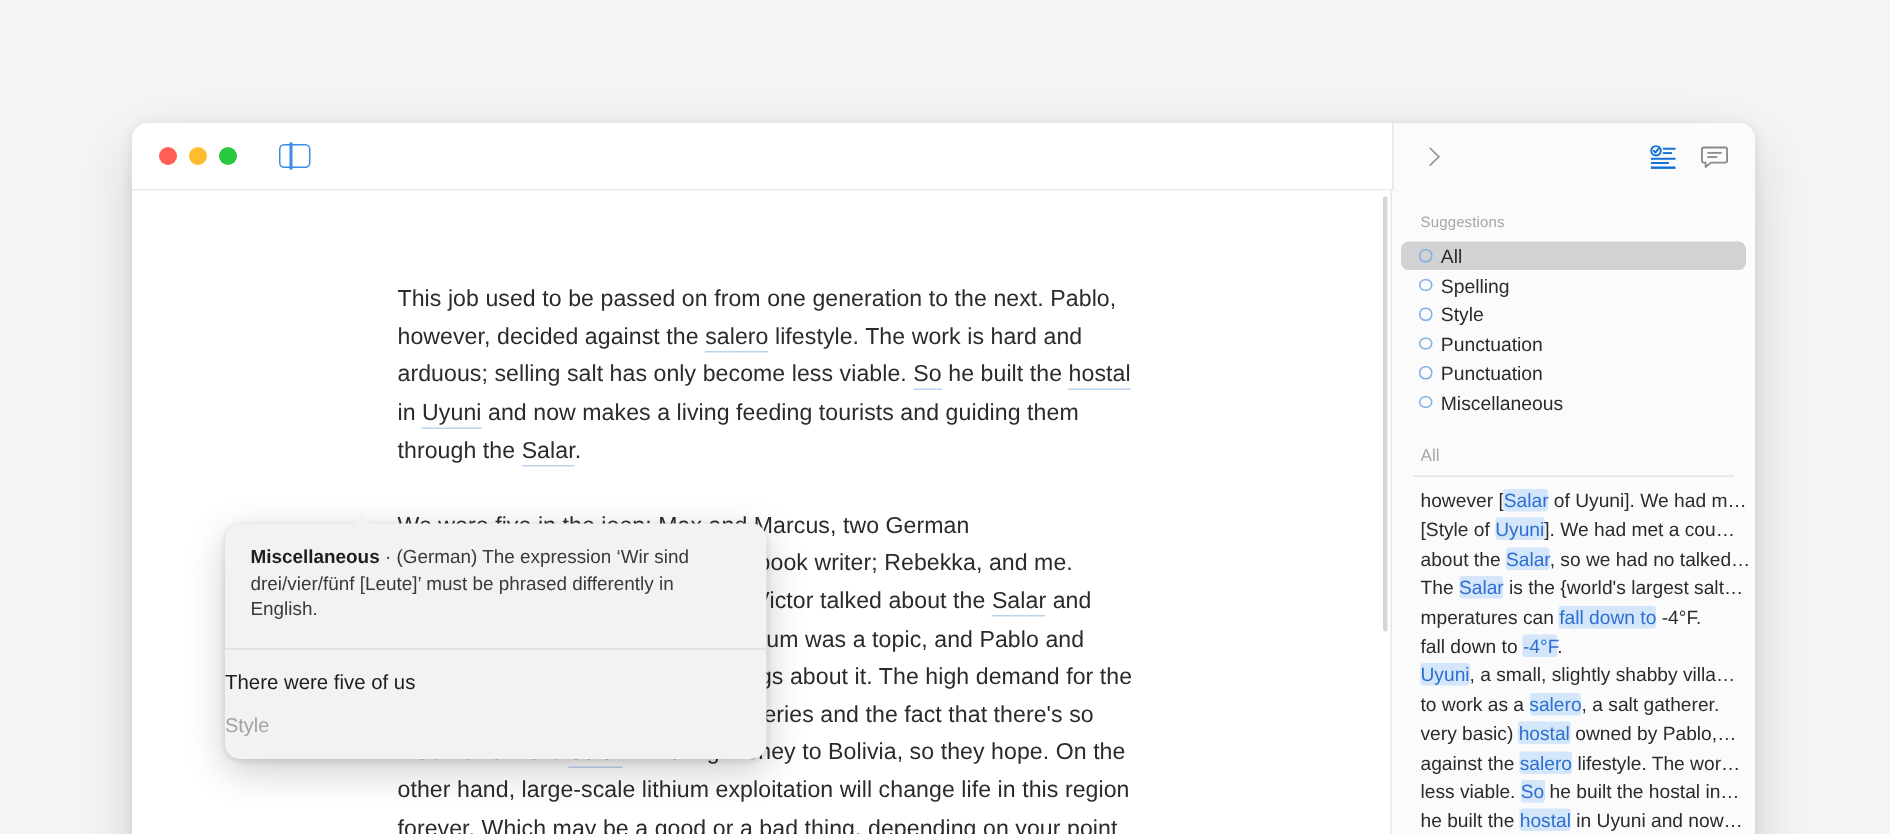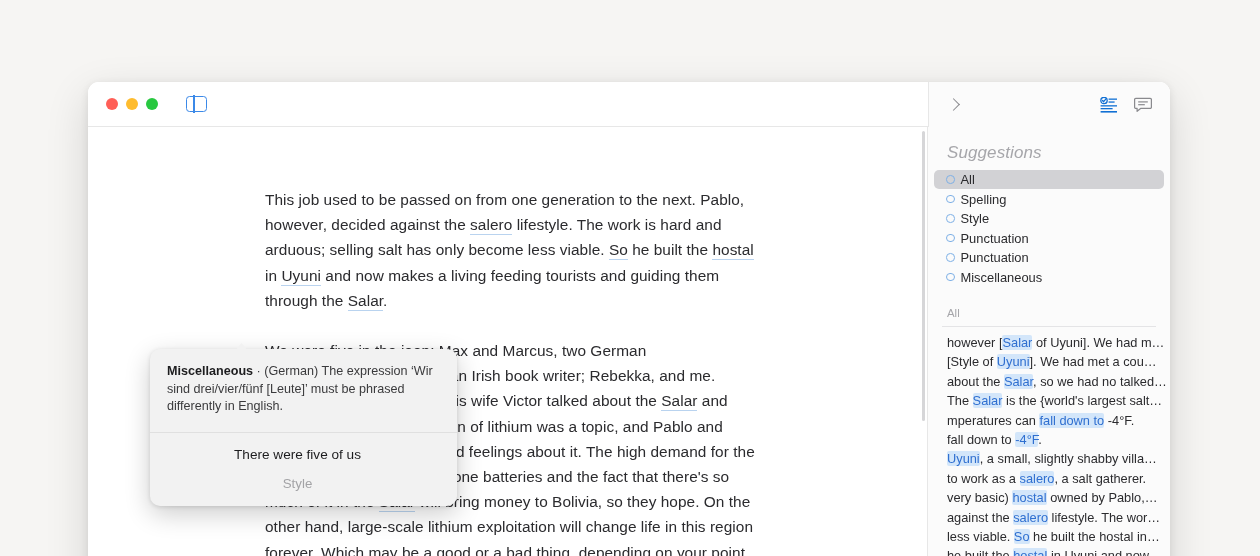--- a/index.html
+++ b/index.html
@@ -172,21 +172,21 @@
     width: 3px; height: 290px;
     background: #d6d6d8;
     border-radius: 2px;
   }
 
   
   #suggestion-popup {
     position: absolute;
     left: 62px;
     top: 222px;
-    width: 307px;
+    width: 361px;
     background: #f2f2f2;
     border-radius: 10px;
     box-shadow: 0 8px 26px rgba(0,0,0,0.20), 0 1px 4px rgba(0,0,0,0.12);
     overflow: hidden;
     z-index: 40;
   }
   #popup-pointer {
     position: absolute;
     left: 146px;
     top: 216px;
@@ -196,21 +196,21 @@
     z-index: 41;
   }
   #popup-explanation {
     padding: 14px 17px 16px 17px;
     font-size: 12.6px;
     line-height: 17.5px;
     color: #3a3a3c;
   }
   #popup-explanation b { color: #1d1d1f; font-weight: bold; }
   #popup-divider { height: 1px; background: #e0e0e0; margin: 0 0px; }
-  #popup-actions { padding: 14px 12px 15px 0; text-align: center; }
+  #popup-actions { padding: 14px 12px 15px 0; text-align: left; }
   #popup-replacement {
     font-size: 13.6px;
     color: #1d1d1f;
     cursor: pointer;
     margin-bottom: 14px;
   }
   #popup-ignore {
     font-size: 13.3px;
     color: #a3a3a6;
     cursor: pointer;
@@ -219,25 +219,24 @@
   
   #suggestions-panel {
     width: 242px;
     min-width: 242px;
     background: #fbfbfb;
     padding: 0;
     overflow: hidden;
     position: relative;
   }
   .panel-section-title {
-    font-size: 17px;
+    font-size: 10px;
     color: #a6a6aa;
     padding: 16px 0 7px 19px;
     letter-spacing: 0.1px;
-    font-style: italic;
   }
   .filter-row {
     display: flex;
     align-items: center;
     height: 19px;
     margin: 0 6px 0.5px 6px;
     padding-left: 12px;
     border-radius: 5px;
     font-size: 12.9px;
     color: #2b2b2e;

